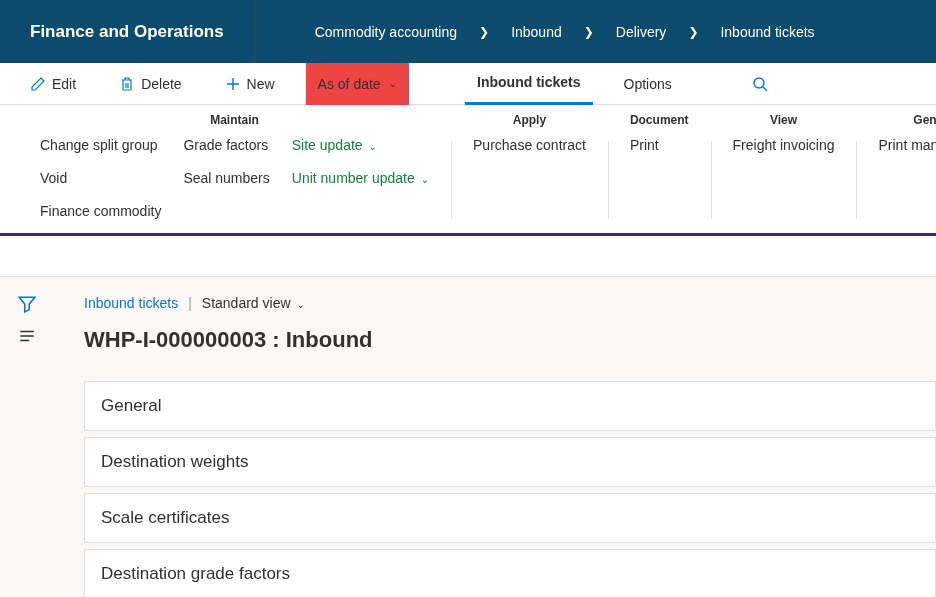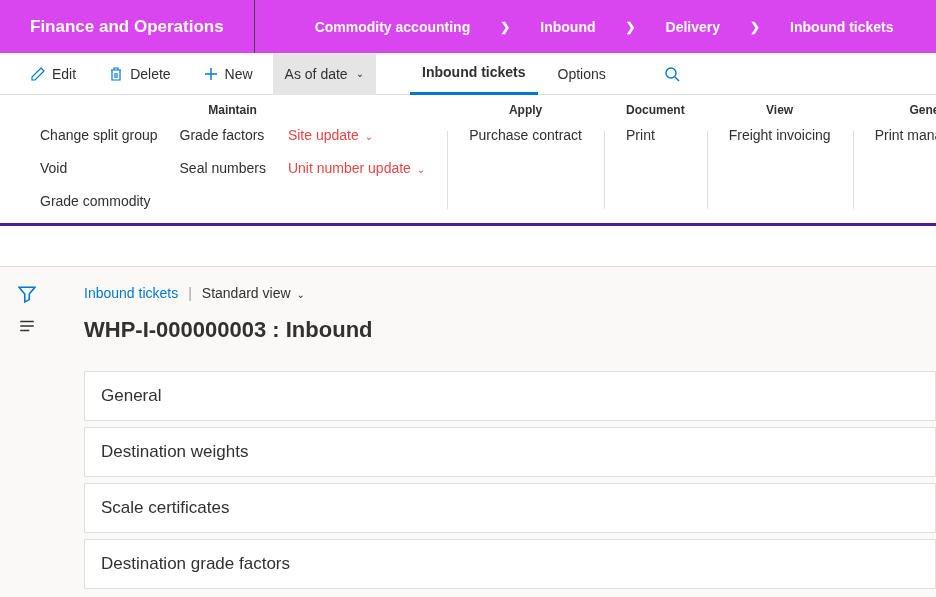--- a/index.html
+++ b/index.html
@@ -1,42 +1,42 @@
 <!DOCTYPE html>
 <html><head>
 <meta charset="utf-8">
 <style>
 * { box-sizing: border-box; margin: 0; padding: 0; }
 body { font-family: "Segoe UI", Arial, sans-serif; font-size: 14px; color: #323130; background: #fff; width: 936px; height: 597px; overflow: hidden; }
 
 
-.top-header { background: #d946ef; color: #fff; height: 53px; display: flex; align-items: center; }
+.top-header { background: #0c4a6e; color: #fff; height: 63px; display: flex; align-items: center; }
 .app-title { font-size: 17px; font-weight: 600; padding: 0 30px 0 30px; border-right: 1px solid #444; height: 100%; display: flex; align-items: center; }
-.breadcrumb { display: flex; align-items: center; gap: 30px; padding-left: 60px; font-size: 14px; font-weight: bold; }
+.breadcrumb { display: flex; align-items: center; gap: 22px; padding-left: 60px; font-size: 14px; }
 .breadcrumb .crumb { color: #fff; cursor: pointer; }
 .breadcrumb .chev { color: #fff; font-size: 12px; }
 
 
-.action-bar { display: flex; align-items: center; height: 42px; border-bottom: 1px solid #e1dfdd; padding-left: 18px; gap: 8px; }
+.action-bar { display: flex; align-items: center; height: 42px; border-bottom: 1px solid #e1dfdd; padding-left: 18px; gap: 19px; }
 .action-btn { display: flex; align-items: center; gap: 6px; padding: 0 12px; height: 42px; cursor: pointer; color: #323130; }
 .action-btn svg { width: 16px; height: 16px; }
-.action-btn.active-dd { background: #e5e5e5; }
+.action-btn.active-dd { background: #ef4444; }
 .action-btn.tab-active { border-bottom: 3px solid #0078d4; font-weight: 600; height: 42px; padding-bottom: 0; }
 .action-sep { width: 18px; }
 .chev-down { font-size: 10px; margin-left: 2px; }
 
 
 .ribbon { display: flex; padding: 8px 0 14px 18px; border-bottom: 3px solid #4c1d95; }
 .ribbon-group { padding: 0 22px; position: relative; }
 .ribbon-group + .ribbon-group::before { content: ""; position: absolute; left: 0; top: 28px; bottom: 0; width: 1px; background: #e1dfdd; }
 .ribbon-group-title { font-size: 12px; font-weight: 600; text-align: center; margin-bottom: 10px; color: #323130; }
 .ribbon-cols { display: flex; gap: 22px; }
 .ribbon-col { display: flex; flex-direction: column; gap: 17px; }
 .ribbon-item { font-size: 14px; cursor: pointer; white-space: nowrap; }
-.ribbon-item.disabled { color: #ef4444; }
+.ribbon-item.disabled { color: #15803d; }
 .body-left { width: 54px; padding-top: 18px; display: flex; flex-direction: column; align-items: center; gap: 14px; }
 .body-left svg { width: 18px; height: 18px; color: #0078d4; cursor: pointer; }
 .body-main { flex: 1; padding: 18px 0 0 30px; background: #faf9f8; border-left: none; }
 
 .page-link-row { display: flex; align-items: center; gap: 10px; font-size: 14px; margin-bottom: 16px; }
 .page-link-row .link { color: #0078d4; cursor: pointer; }
 .page-link-row .divider { color: #a19f9d; }
 .page-link-row .view { color: #323130; cursor: pointer; }
 
 .page-title { font-size: 22px; font-weight: 600; margin-bottom: 28px; }
@@ -101,21 +101,21 @@
   </div>
 </div>
 
 <div class="ribbon">
   <div class="ribbon-group">
     <div class="ribbon-group-title">Maintain</div>
     <div class="ribbon-cols">
       <div class="ribbon-col">
         <div class="ribbon-item">Change split group</div>
         <div class="ribbon-item">Void</div>
-        <div class="ribbon-item">Grade commodity</div>
+        <div class="ribbon-item">Finance commodity</div>
       </div>
       <div class="ribbon-col">
         <div class="ribbon-item">Grade factors</div>
         <div class="ribbon-item">Seal numbers</div>
       </div>
       <div class="ribbon-col">
         <div class="ribbon-item disabled"><span>Site update</span> <span class="chev-down">⌄</span></div>
         <div class="ribbon-item disabled"><span>Unit number update</span> <span class="chev-down">⌄</span></div>
       </div>
     </div>

